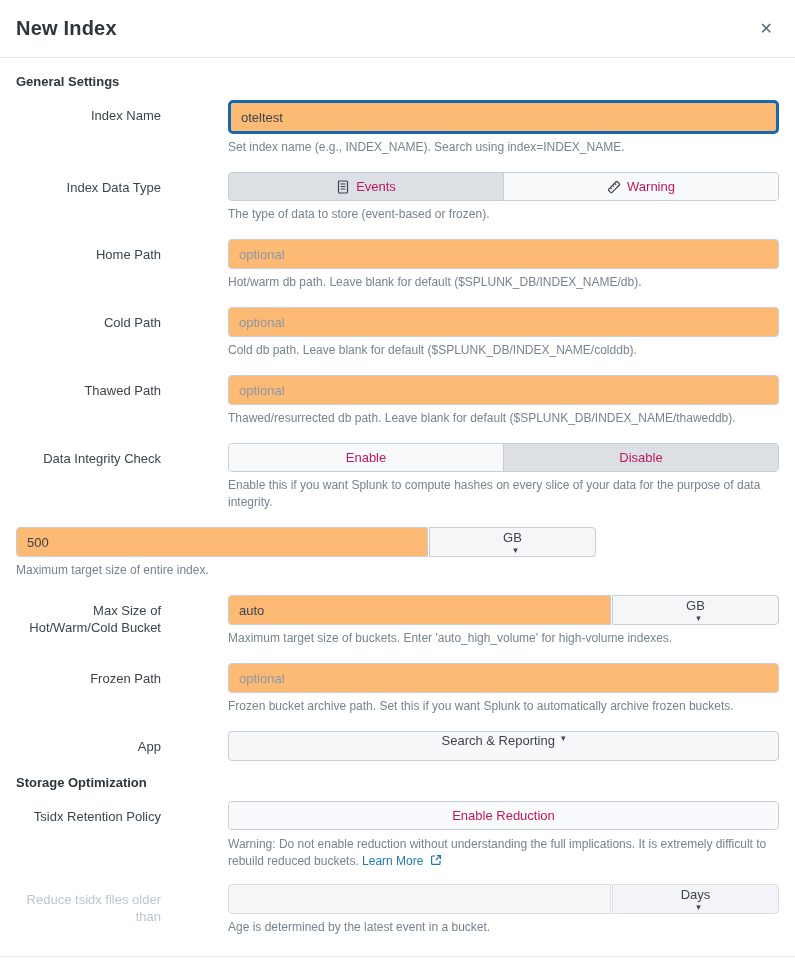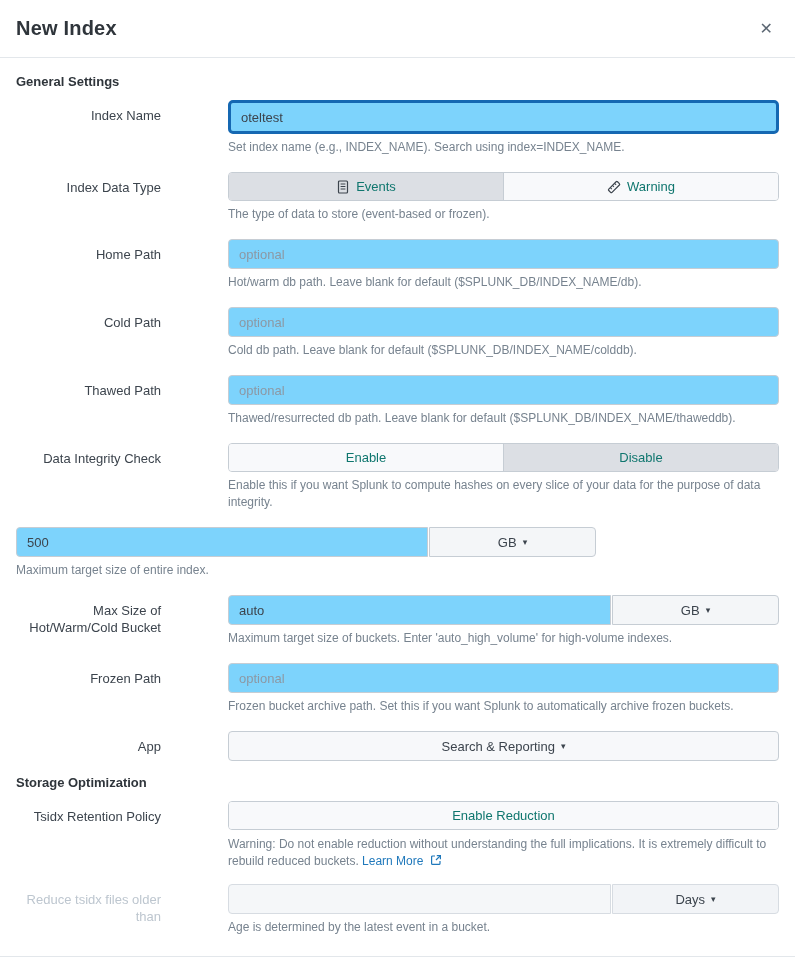--- a/index.html
+++ b/index.html
@@ -22,53 +22,53 @@
   .section-title { font-size: 13px; font-weight: bold; color: #2f353b; margin: 2px 0 11px 0; }
   .row { display: flex; margin-bottom: 16px; gap: 48px; }
   .lbl {
     width: 164px; flex-shrink: 0; text-align: right; padding-right: 19px;
     font-size: 13px; line-height: 17px; padding-top: 7px; color: #3c444d;
   }
   .lbl.disabled { color: #bdc6cf; }
   .ctl { width: 580px; }
   .input {
     width: 100%; height: 30px; border: 1px solid #c6cdd4; border-radius: 4px;
-    padding: 0 10px; font-size: 13px; color: #3c444d; background: #7dd3fc;
+    padding: 0 10px; font-size: 13px; color: #3c444d; background: #fdba74;
     font-family: "Liberation Sans", sans-serif; outline: none;
   }
   .input::placeholder { color: #8c98a4; }
   .input.focused { height: 34px; border: 3px solid #1568b2; border-radius: 5px; }
   .input.disabled, .input:disabled { background: #f5f7f9; border-color: #d7dce2; }
   .help { font-size: 12px; color: #77838f; margin-top: 5px; line-height: 17px; }
   .btn-group {
     display: flex; width: 100%; height: 29px; border: 1px solid #c6cdd4;
     border-radius: 4px; overflow: hidden; background: #f8f9fb;
   }
   .seg {
     flex: 1; display: flex; align-items: center; justify-content: center; gap: 6px;
     background: #f8f9fb; border: none; border-right: 1px solid #c6cdd4;
-    font-size: 13px; color: #0f766e; font-family: inherit; cursor: pointer; padding: 0;
+    font-size: 13px; color: #be185d; font-family: inherit; cursor: pointer; padding: 0;
   }
   .seg:last-child { border-right: none; }
   .seg.selected { background: #dcdfe4; }
   .seg .icon { display: inline-flex; align-items: center; }
   .input-unit { display: flex; width: 100%; }
   .input-unit .input { flex: 1; border-radius: 4px 0 0 4px; }
   .unit {
     width: 167px; flex-shrink: 0; height: 30px; margin-left: 1px;
     background: #f4f6f8; border: 1px solid #c6cdd4; border-radius: 0 4px 4px 0;
     font-size: 13px; color: #3c444d; font-family: inherit; cursor: pointer;
-    display: flex; align-items: center; justify-content: center;
+    display: flex; align-items: center; justify-content: center; flex-direction: column;
   }
   .unit.disabled { background: #f2f4f7; border-color: #d7dce2; }
   .caret { font-size: 9px; margin-left: 6px; color: #3c444d; }
   .app-btn {
     width: 100%; height: 30px; background: #f7f8fa; border: 1px solid #c6cdd4;
     border-radius: 4px; font-size: 13px; color: #3c444d; font-family: inherit;
-    cursor: pointer; display: flex; align-items: center; justify-content: center;
+    cursor: pointer; display: flex; align-items: flex-start; justify-content: center;
   }
   .warning { margin-top: 6px; }
   .link { color: #1f78bb; cursor: pointer; text-decoration: none; }
   .ext-icon { display: inline-block; vertical-align: -1px; margin-left: 3px; cursor: pointer; }
   .footer {
     border-top: 1px solid #e3e7eb; margin-top: 20px; padding: 20px 16px 16px 16px;
     display: flex; justify-content: flex-end; gap: 9px;
   }
 </style>
 </head>

